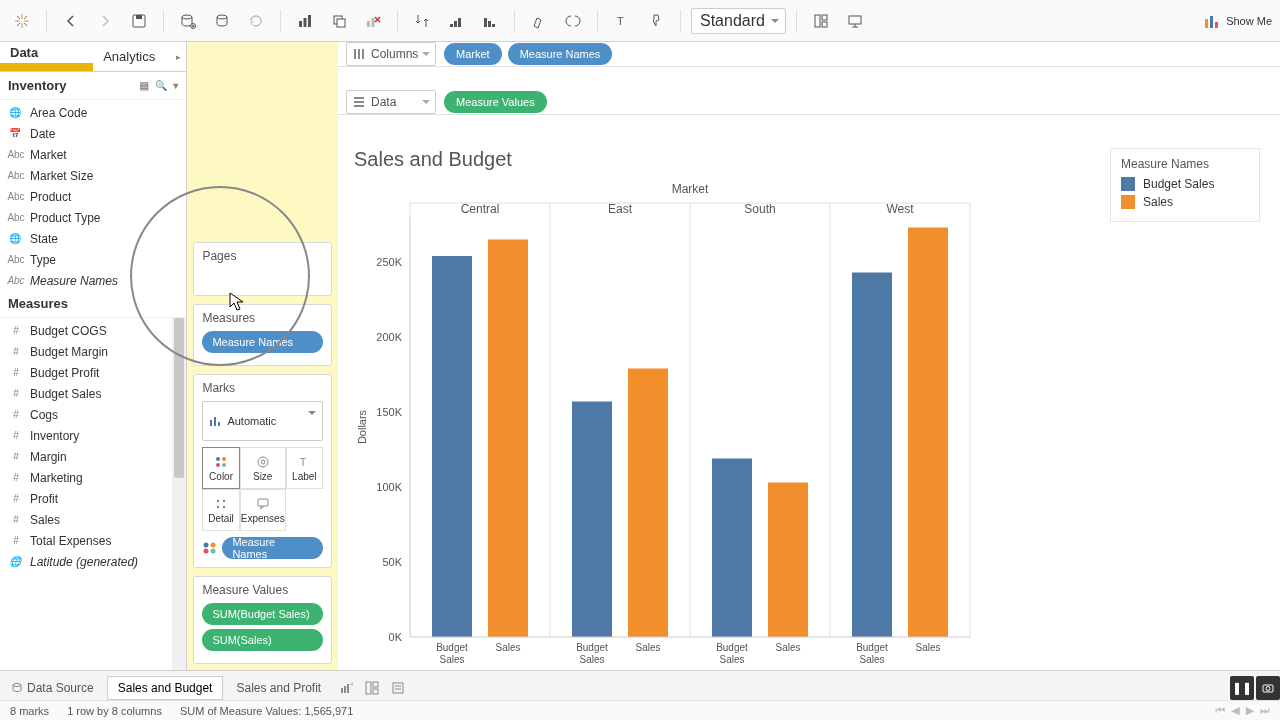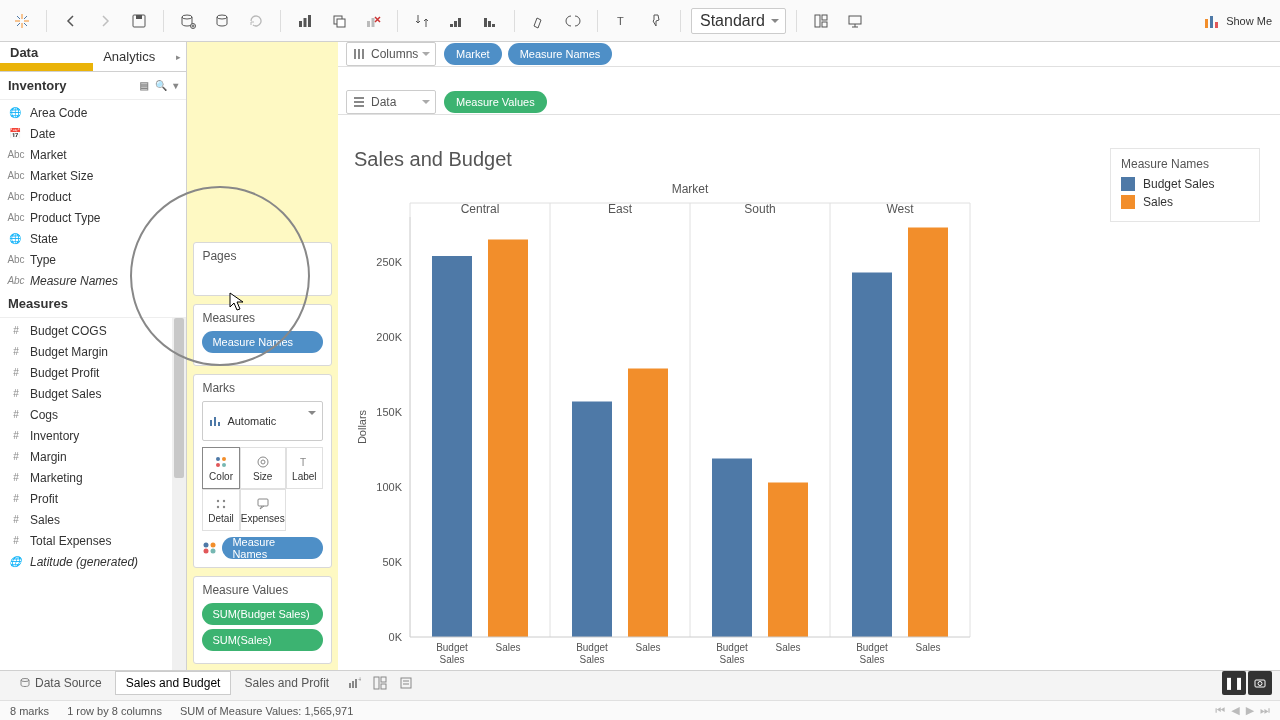--- a/index.html
+++ b/index.html
@@ -65,21 +65,21 @@
   .viz-area { flex: 1; display: flex; padding: 10px 20px 0 12px; gap: 20px;}
   .chart-col { flex: 1; display: flex; flex-direction: column;}
   .chart-title { font-size: 20px; color: #555; margin-bottom: 6px; padding-left: 4px;}
   .chart-wrap { flex: 1; position: relative; }
   .legend-col { width: 150px; border: 1px solid #e5e5e5; padding: 8px 10px; height: fit-content; font-size: 12px;}
   .legend-title { color: #555; margin-bottom: 6px;}
   .legend-item { display: flex; align-items: center; gap: 8px; margin-bottom: 4px;}
   .legend-sw { width: 14px; height: 14px; }
 
   
-  .bottom-tabs { height: 30px; border-top: 1px solid #d0d0d0; display: flex; align-items: flex-start; background: #f4f4f4; padding: 0 8px; gap: 2px;}
+  .bottom-tabs { height: 30px; border-top: 1px solid #d0d0d0; display: flex; align-items: flex-end; background: #f4f4f4; padding: 0 0; gap: 2px;}
   .bt-tab { height: 24px; padding: 0 10px; display: flex; align-items: center; font-size: 12px; border: 1px solid transparent; cursor: pointer; color: #555;}
   .bt-tab.active { background: #fff; border-color: #ccc; color: #000;}
   .bt-icon { width: 24px; height: 24px; display: flex; align-items: center; justify-content: center; color: #888;}
   .bt-right { margin-left: auto; display: flex; gap: 2px;}
 
   
   .status { height: 20px; border-top: 1px solid #e0e0e0; display: flex; align-items: center; padding: 0 10px; gap: 18px; font-size: 11px; color: #555; background: #fafafa;}
   .status .nav-right { margin-left: auto; display: flex; gap: 6px; color: #bbb;}
 
   

